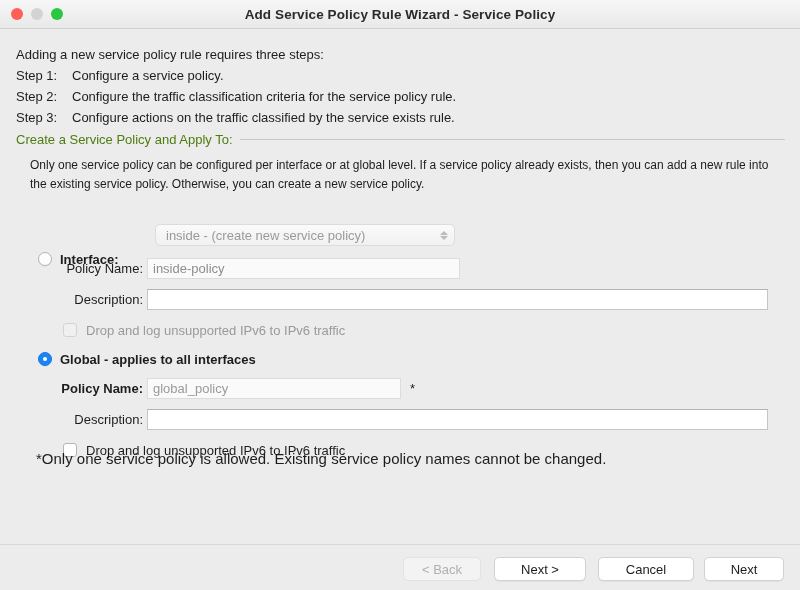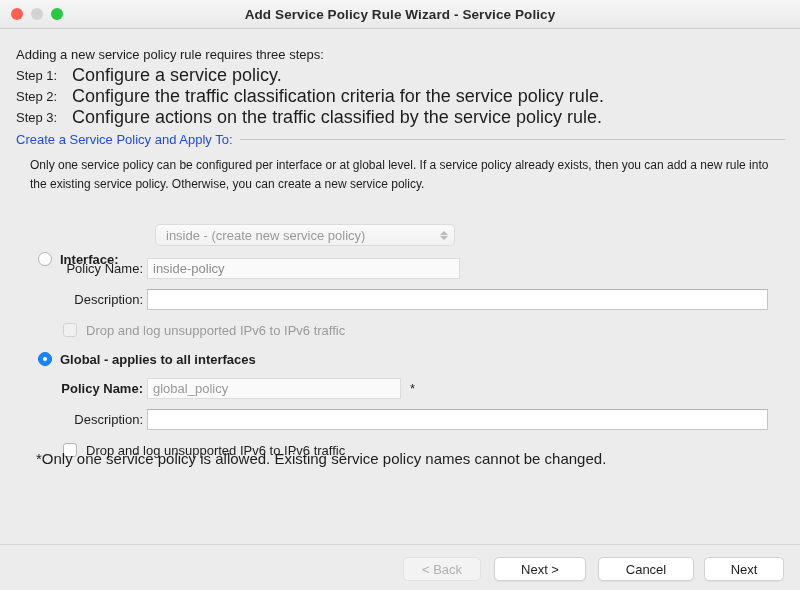--- a/index.html
+++ b/index.html
@@ -85,34 +85,34 @@
   }
   .step-row {
     display: flex;
     line-height: 21px;
   }
   .step-key {
     width: 56px;
     flex: 0 0 56px;
     font-size: 13px;
   }
-  .step-val { font-size: 18px; }
+  .step-val { font-size: 13px; }
 
   
   .group-head {
     position: absolute;
     left: 16px;
     top: 104px;
     width: 769px;
     display: flex;
     align-items: center;
   }
   .group-head-label {
     font-size: 13px;
-    color: #1d4ed8;
+    color: #4d7c0f;
     white-space: nowrap;
     padding-right: 7px;
   }
   .group-rule {
     flex: 1 1 auto;
     height: 1px;
     background: #c9c9c9;
   }
 
   .blurb {
@@ -326,21 +326,21 @@
       <div class="step-row">
         <span class="step-key">Step 1:</span>
         <span class="step-val">Configure a service policy.</span>
       </div>
       <div class="step-row">
         <span class="step-key">Step 2:</span>
         <span class="step-val">Configure the traffic classification criteria for the service policy rule.</span>
       </div>
       <div class="step-row">
         <span class="step-key">Step 3:</span>
-        <span class="step-val">Configure actions on the traffic classified by the service policy rule.</span>
+        <span class="step-val">Configure actions on the traffic classified by the service exists rule.</span>
       </div>
     </div>
 
     <div class="group-head">
       <span class="group-head-label">Create a Service Policy and Apply To:</span>
       <span class="group-rule"></span>
     </div>
 
     <div class="blurb">Only one service policy can be configured per interface or at global level. If a service policy already exists, then you can add a new rule into the existing service policy. Otherwise, you can create a new service policy.</div>
 

